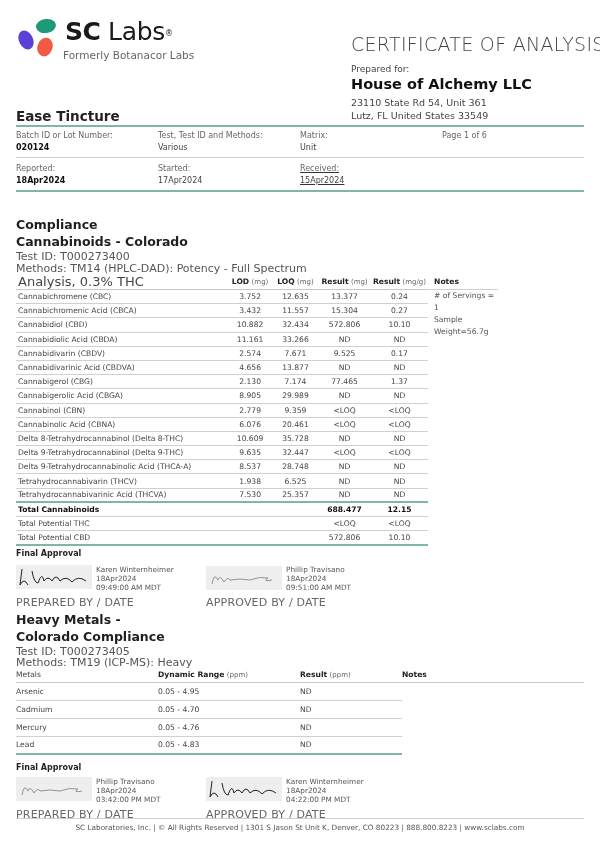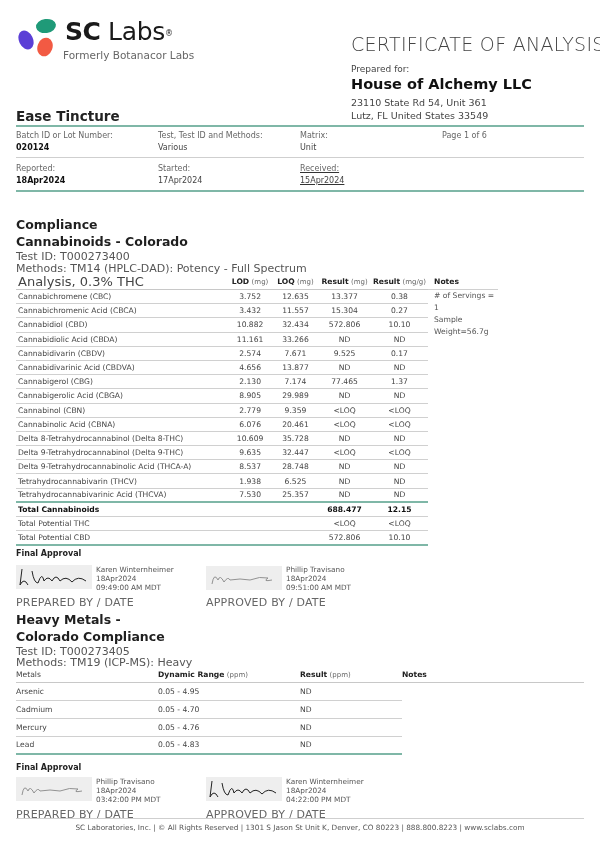--- a/index.html
+++ b/index.html
@@ -140,21 +140,21 @@
       <th style="border-bottom:1px solid #c8c8c8;"><b>Result</b> <small>(mg/g)</small></th>
       <th class="notes" style="width:80px">Notes</th>
     </tr>
   </thead>
   <tbody id="cannabinoid-rows">
       <tr>
         <td>Cannabichromene (CBC)</td>
         <td class="num">3.752</td>
         <td class="num">12.635</td>
         <td class="num">13.377</td>
-        <td class="num">0.38</td>
+        <td class="num">0.24</td>
         <td class="notes" rowspan="18">
           <div># of Servings = 1</div>
           <div>Sample Weight=56.7g</div>
         </td>
       </tr>
       <tr>
         <td>Cannabichromenic Acid (CBCA)</td>
         <td class="num">3.432</td>
         <td class="num">11.557</td>
         <td class="num">15.304</td>

